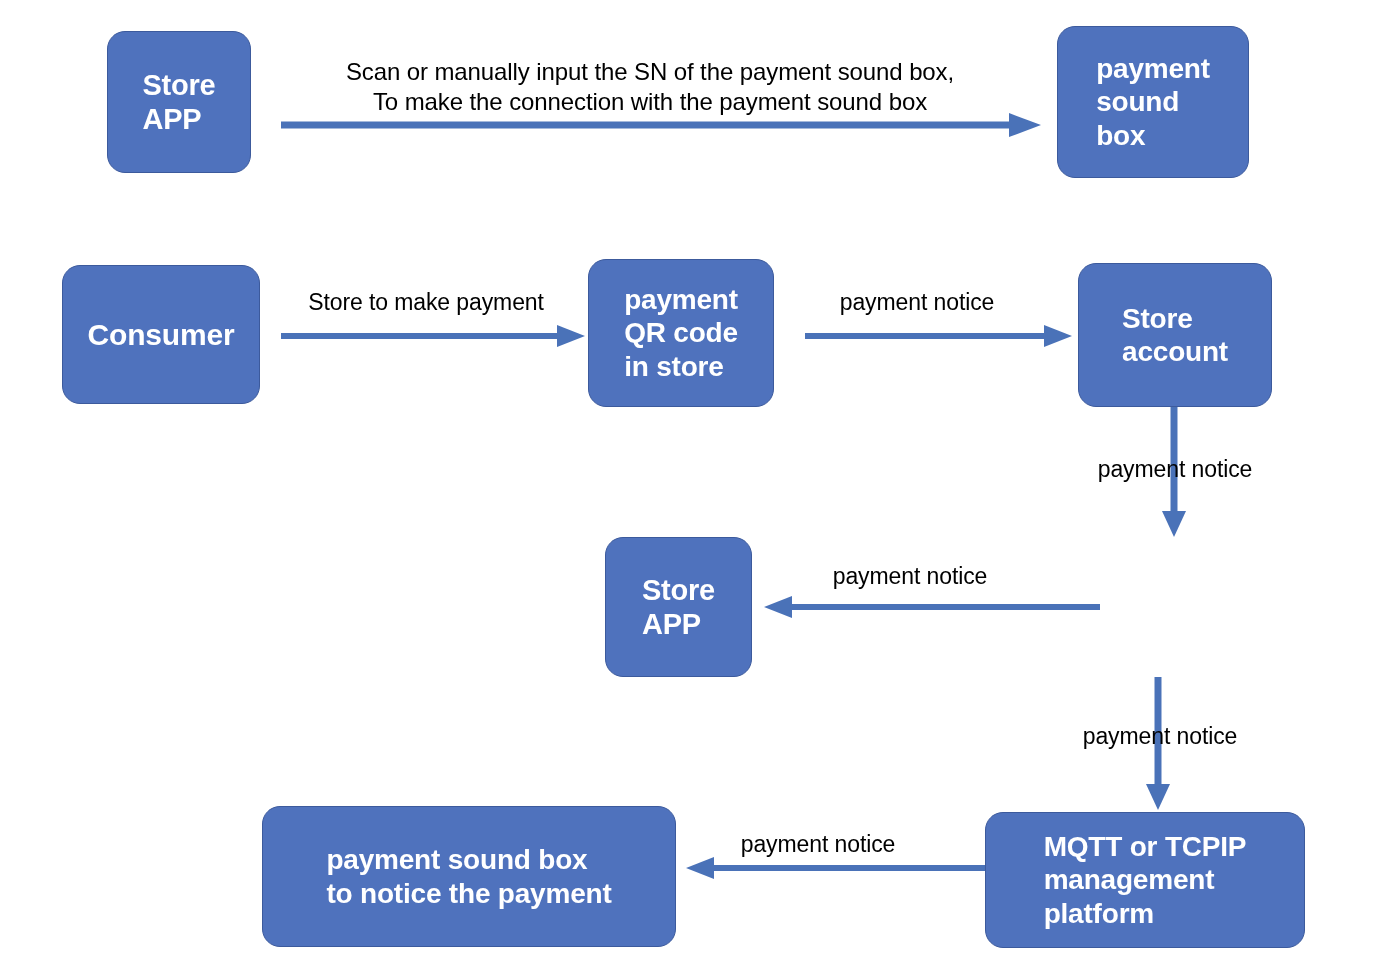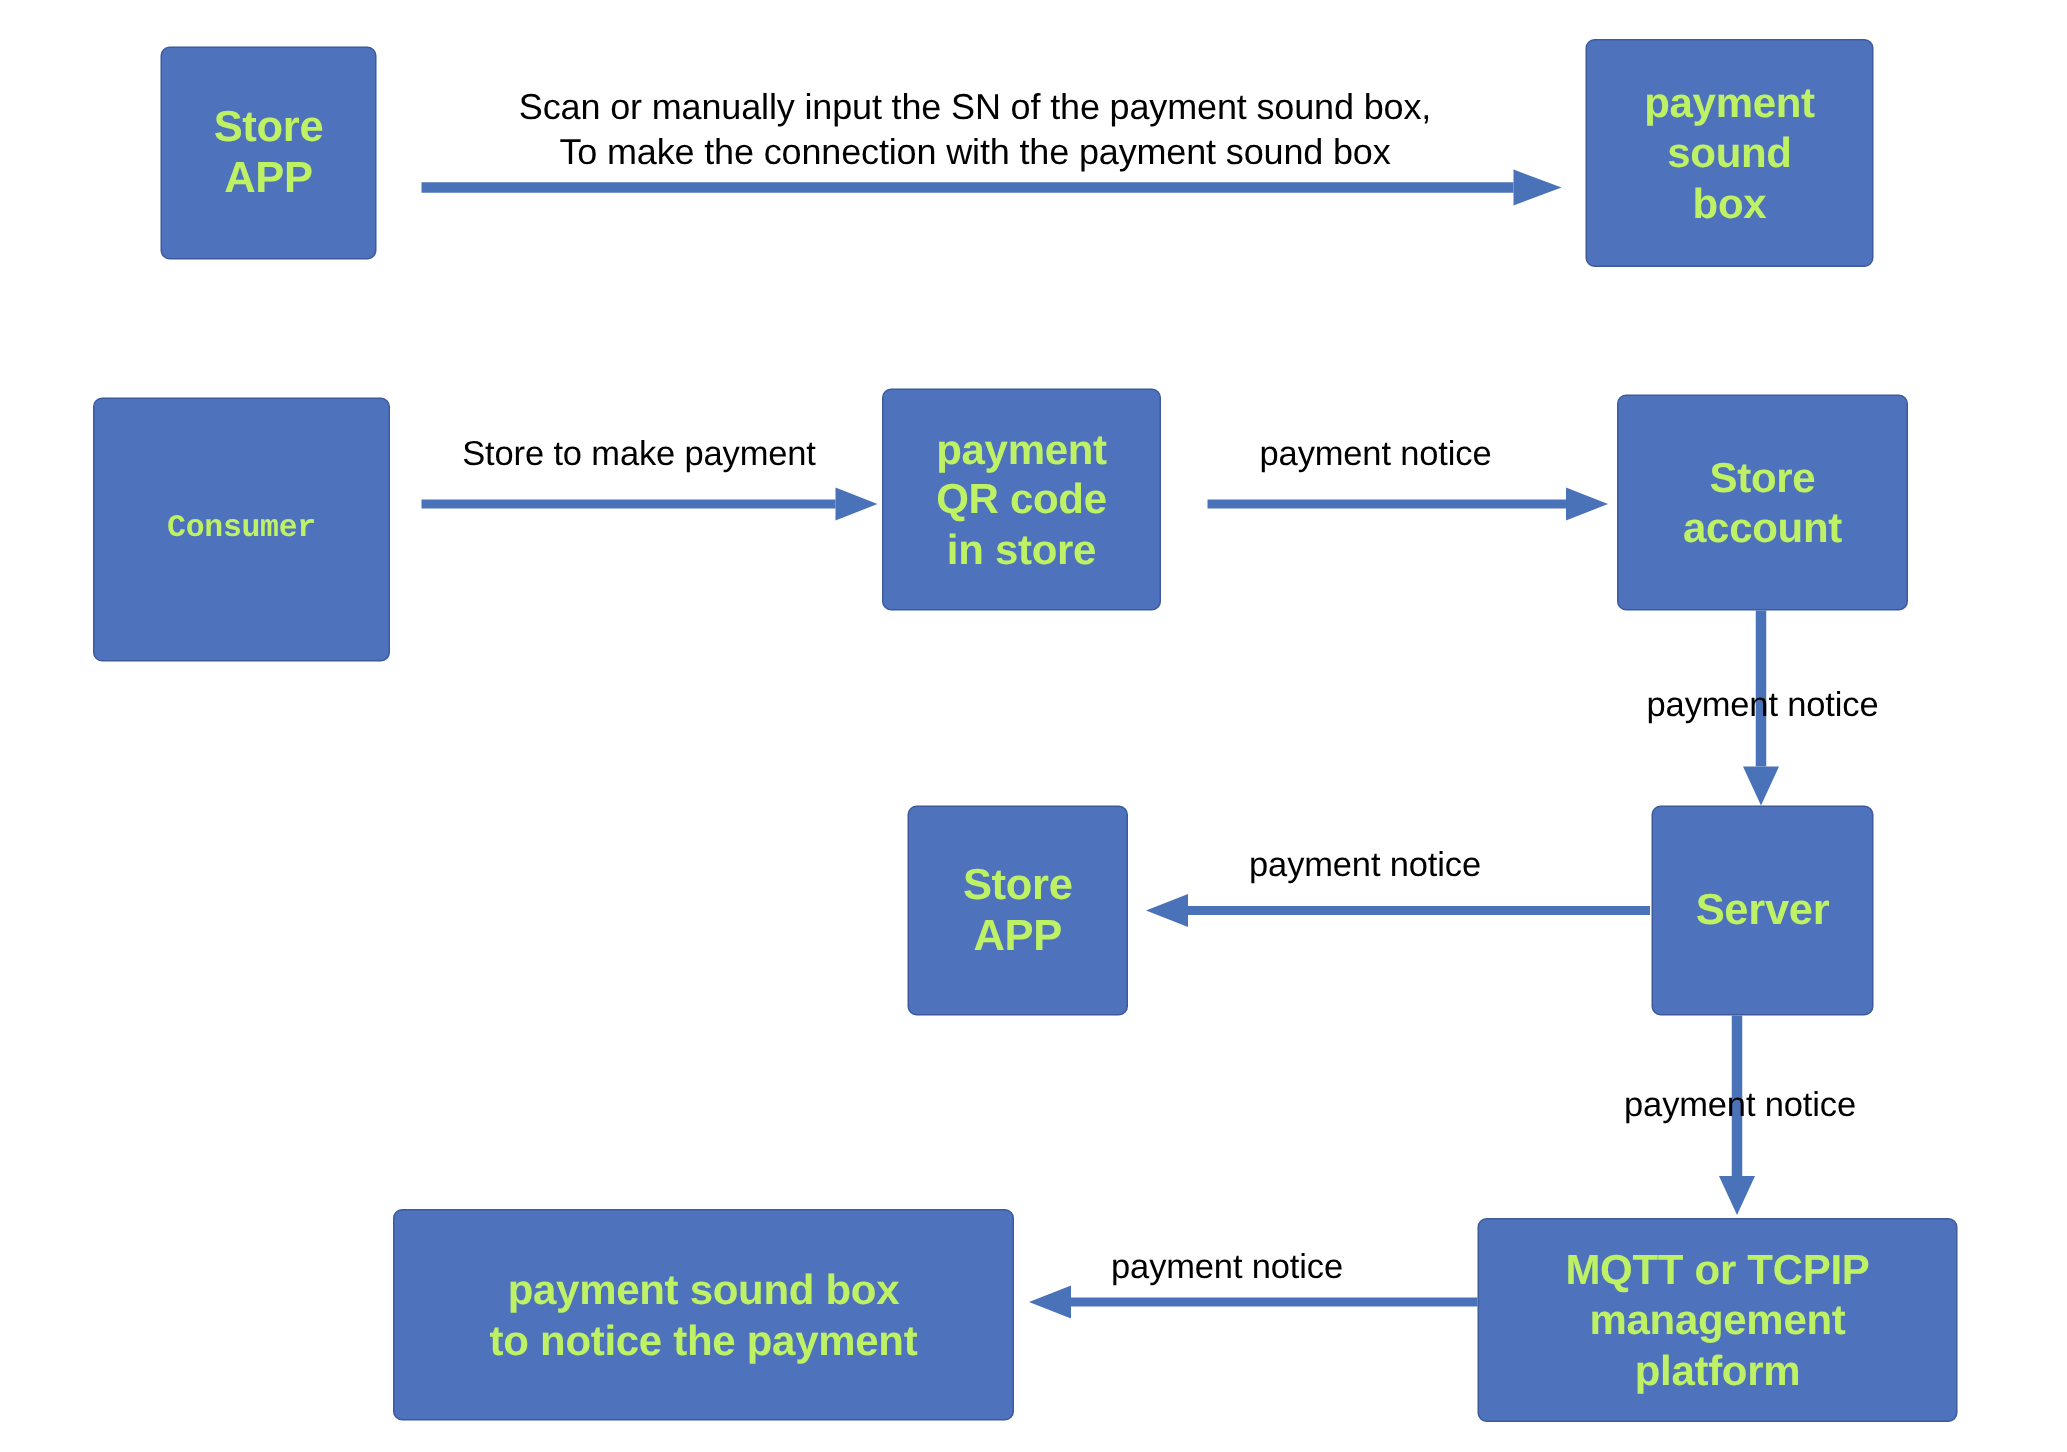--- a/index.html
+++ b/index.html
@@ -15,27 +15,26 @@
     width: 1378px;
     height: 968px;
     background: #ffffff;
     overflow: hidden;
   }
   .node {
     position: absolute;
     box-sizing: border-box;
     background: #4f72bd;
     border: 1.5px solid #3c5a9c;
-    border-radius: 6px;
-    color: #bef264;
+    border-radius: 18px;
+    color: #ffffff;
     font-weight: bold;
     display: flex;
     align-items: center;
     justify-content: center;
-    text-align: center;
     line-height: 1.18;
     letter-spacing: -0.2px;
     white-space: pre-line;
   }
   .edge-label {
     position: absolute;
     color: #000000;
     font-weight: normal;
     text-align: center;
     line-height: 1.25;
@@ -62,21 +61,21 @@
     <svg width="760" height="24" viewBox="0 0 760 24">
       <line x1="0" y1="12" x2="728" y2="12" stroke="#4a72b8" stroke-width="7"></line>
       <polygon points="728,0 760,12 728,24" fill="#4a72b8"></polygon>
     </svg>
   </div>
 
   <div class="node" style="left:1057px; top:26px; width:192px; height:152px; font-size:28px;">payment
 sound
 box</div>
 
-  <div class="node" style="left:62px; top:265px; width:198px; height:176px; font-size:21px;font-family:Liberation Mono, monospace;">Consumer</div>
+  <div class="node" style="left:62px; top:265px; width:198px; height:139px; font-size:30px;">Consumer</div>
 
   <div class="edge-label" style="left:272px; top:288px; width:308px; font-size:23px;">Store to make payment</div>
 
   <div class="arrow" style="left:281px; top:325px; width:304px; height:22px;">
     <svg width="304" height="22" viewBox="0 0 304 22">
       <line x1="0" y1="11" x2="276" y2="11" stroke="#4a72b8" stroke-width="6"></line>
       <polygon points="276,0 304,11 276,22" fill="#4a72b8"></polygon>
     </svg>
   </div>
 
@@ -110,21 +109,20 @@
 
   <div class="edge-label" style="left:795px; top:562px; width:230px; font-size:23px;">payment notice</div>
 
   <div class="arrow" style="left:764px; top:596px; width:336px; height:22px;">
     <svg width="336" height="22" viewBox="0 0 336 22">
       <line x1="28" y1="11" x2="336" y2="11" stroke="#4a72b8" stroke-width="6"></line>
       <polygon points="28,0 0,11 28,22" fill="#4a72b8"></polygon>
     </svg>
   </div>
 
-  <div class="node" style="left:1101px; top:537px; width:148px; height:140px; font-size:29px;">Server</div>
 
   <div class="arrow" style="left:1146px; top:677px; width:24px; height:133px;">
     <svg width="24" height="133" viewBox="0 0 24 133">
       <line x1="12" y1="0" x2="12" y2="107" stroke="#4a72b8" stroke-width="7"></line>
       <polygon points="0,107 24,107 12,133" fill="#4a72b8"></polygon>
     </svg>
   </div>
 
   <div class="edge-label" style="left:1020px; top:722px; width:280px; font-size:23px;">payment notice</div>
 

